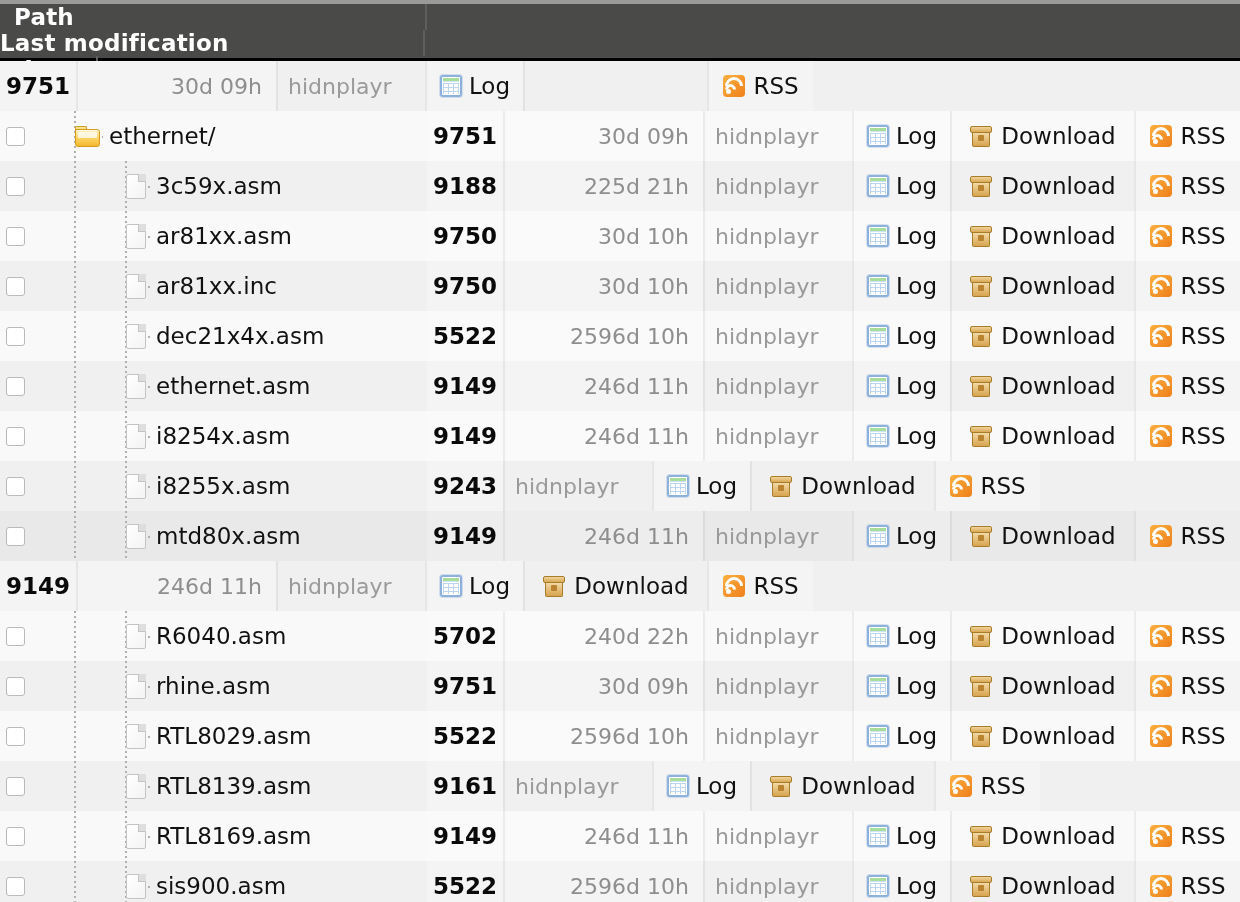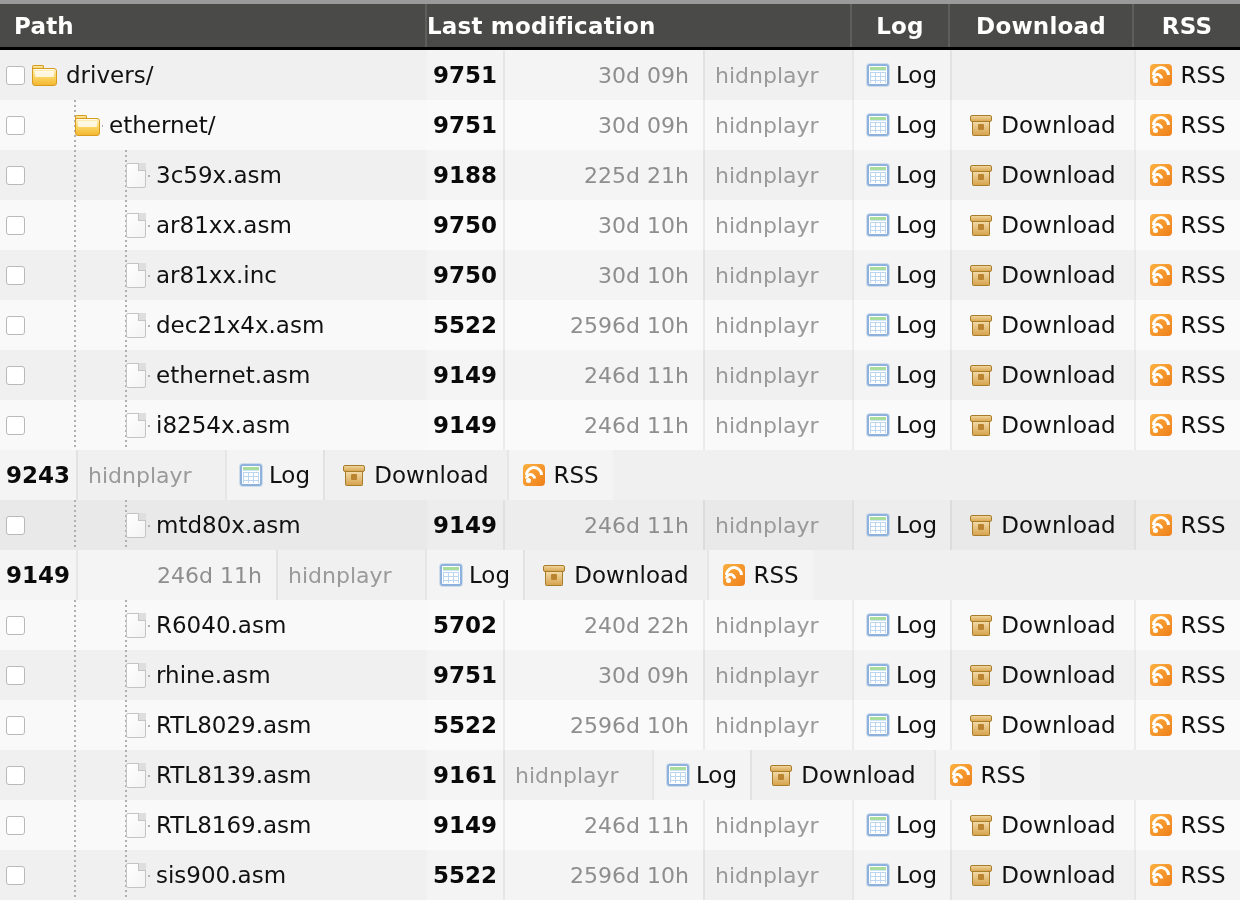--- a/index.html
+++ b/index.html
@@ -23,23 +23,24 @@
   
   .top-strip {
     height: 4px;
     background: #9a9a9a;
     width: 100%;
   }
 
   
   .thead {
     display: flex;
-    height: 46px;
+    height: 57px;
     background: #4a4a48;
     border-bottom: 3px solid #000;
+    flex-direction: column;
   }
   .th {
     color: #ffffff;
     font-size: 23px;
     font-weight: bold;
     display: flex;
     align-items: center;
     letter-spacing: 0.2px;
     border-right: 2px solid #5e5e5c;
   }
@@ -336,71 +337,532 @@
     <div class="th th-download">
         <span>Download</span>
       </div>
     <div class="th th-rss">
         <span>RSS</span>
       </div>
   </div>
 
   <div class="tbody" id="tbody">
       <div class="row odd">
-        <div class="cell c-path">
-          <span class="chk"></span>
-          <span class="tree" style="width:0px"></span>
+        <div class="cell c-size">
+          <span>9751</span>
+        </div>
+        <div class="cell c-age">
+          <span>30d 09h</span>
+        </div>
+        <div class="cell c-author">
+          <span>hidnplayr</span>
+        </div>
+        <div class="cell c-log">
+          <span class="icon-log">
+            <span class="lg-top"></span>
+            <span class="lg-grid"></span>
+          </span>
+          <span class="link-text">Log</span>
+        </div>
+        <div class="cell c-download">
+          <span class="empty-cell"></span>
+        </div>
+        <div class="cell c-rss">
+          <span class="icon-rss">
+            <span class="arc2"></span>
+            <span class="arc1"></span>
+            <span class="dot"></span>
+          </span>
+          <span class="link-text">RSS</span>
+        </div>
+      </div>
+      <div class="row even">
+        <div class="cell c-path">
+          <span class="chk"></span>
+          <span class="tree" style="width:43px">
+            <span class="vline" style="left:42px"></span>
+            <span class="hline" style="left:45px;width:26px"></span>
+          </span>
           <span class="icon-folder">
             <span class="ft"></span>
             <span class="fb"></span>
             <span class="fi"></span>
           </span>
-          <span class="path-label">drivers/</span>
+          <span class="path-label">ethernet/</span>
         </div>
         <div class="cell c-size">
           <span>9751</span>
         </div>
         <div class="cell c-age">
           <span>30d 09h</span>
         </div>
         <div class="cell c-author">
           <span>hidnplayr</span>
         </div>
         <div class="cell c-log">
           <span class="icon-log">
             <span class="lg-top"></span>
             <span class="lg-grid"></span>
           </span>
           <span class="link-text">Log</span>
         </div>
         <div class="cell c-download">
-          <span class="empty-cell"></span>
+          <span class="icon-dl">
+            <span class="dl-lid"></span>
+            <span class="dl-body"></span>
+            <span class="dl-lock"></span>
+          </span>
+          <span class="link-text">Download</span>
+        </div>
+        <div class="cell c-rss">
+          <span class="icon-rss">
+            <span class="arc2"></span>
+            <span class="arc1"></span>
+            <span class="dot"></span>
+          </span>
+          <span class="link-text">RSS</span>
+        </div>
+      </div>
+      <div class="row odd">
+        <div class="cell c-path">
+          <span class="chk"></span>
+          <span class="tree" style="width:94px">
+            <span class="vline" style="left:42px"></span>
+            <span class="vline" style="left:93px"></span>
+            <span class="hline" style="left:96px;width:24px"></span>
+          </span>
+          <span class="icon-file"></span>
+          <span class="path-label">3c59x.asm</span>
+        </div>
+        <div class="cell c-size">
+          <span>9188</span>
+        </div>
+        <div class="cell c-age">
+          <span>225d 21h</span>
+        </div>
+        <div class="cell c-author">
+          <span>hidnplayr</span>
+        </div>
+        <div class="cell c-log">
+          <span class="icon-log">
+            <span class="lg-top"></span>
+            <span class="lg-grid"></span>
+          </span>
+          <span class="link-text">Log</span>
+        </div>
+        <div class="cell c-download">
+          <span class="icon-dl">
+            <span class="dl-lid"></span>
+            <span class="dl-body"></span>
+            <span class="dl-lock"></span>
+          </span>
+          <span class="link-text">Download</span>
         </div>
         <div class="cell c-rss">
           <span class="icon-rss">
             <span class="arc2"></span>
             <span class="arc1"></span>
             <span class="dot"></span>
           </span>
           <span class="link-text">RSS</span>
         </div>
       </div>
       <div class="row even">
         <div class="cell c-path">
           <span class="chk"></span>
-          <span class="tree" style="width:43px">
-            <span class="vline" style="left:42px"></span>
-            <span class="hline" style="left:45px;width:26px"></span>
-          </span>
-          <span class="icon-folder">
-            <span class="ft"></span>
-            <span class="fb"></span>
-            <span class="fi"></span>
-          </span>
-          <span class="path-label">ethernet/</span>
+          <span class="tree" style="width:94px">
+            <span class="vline" style="left:42px"></span>
+            <span class="vline" style="left:93px"></span>
+            <span class="hline" style="left:96px;width:24px"></span>
+          </span>
+          <span class="icon-file"></span>
+          <span class="path-label">ar81xx.asm</span>
+        </div>
+        <div class="cell c-size">
+          <span>9750</span>
+        </div>
+        <div class="cell c-age">
+          <span>30d 10h</span>
+        </div>
+        <div class="cell c-author">
+          <span>hidnplayr</span>
+        </div>
+        <div class="cell c-log">
+          <span class="icon-log">
+            <span class="lg-top"></span>
+            <span class="lg-grid"></span>
+          </span>
+          <span class="link-text">Log</span>
+        </div>
+        <div class="cell c-download">
+          <span class="icon-dl">
+            <span class="dl-lid"></span>
+            <span class="dl-body"></span>
+            <span class="dl-lock"></span>
+          </span>
+          <span class="link-text">Download</span>
+        </div>
+        <div class="cell c-rss">
+          <span class="icon-rss">
+            <span class="arc2"></span>
+            <span class="arc1"></span>
+            <span class="dot"></span>
+          </span>
+          <span class="link-text">RSS</span>
+        </div>
+      </div>
+      <div class="row odd">
+        <div class="cell c-path">
+          <span class="chk"></span>
+          <span class="tree" style="width:94px">
+            <span class="vline" style="left:42px"></span>
+            <span class="vline" style="left:93px"></span>
+            <span class="hline" style="left:96px;width:24px"></span>
+          </span>
+          <span class="icon-file"></span>
+          <span class="path-label">ar81xx.inc</span>
+        </div>
+        <div class="cell c-size">
+          <span>9750</span>
+        </div>
+        <div class="cell c-age">
+          <span>30d 10h</span>
+        </div>
+        <div class="cell c-author">
+          <span>hidnplayr</span>
+        </div>
+        <div class="cell c-log">
+          <span class="icon-log">
+            <span class="lg-top"></span>
+            <span class="lg-grid"></span>
+          </span>
+          <span class="link-text">Log</span>
+        </div>
+        <div class="cell c-download">
+          <span class="icon-dl">
+            <span class="dl-lid"></span>
+            <span class="dl-body"></span>
+            <span class="dl-lock"></span>
+          </span>
+          <span class="link-text">Download</span>
+        </div>
+        <div class="cell c-rss">
+          <span class="icon-rss">
+            <span class="arc2"></span>
+            <span class="arc1"></span>
+            <span class="dot"></span>
+          </span>
+          <span class="link-text">RSS</span>
+        </div>
+      </div>
+      <div class="row even">
+        <div class="cell c-path">
+          <span class="chk"></span>
+          <span class="tree" style="width:94px">
+            <span class="vline" style="left:42px"></span>
+            <span class="vline" style="left:93px"></span>
+            <span class="hline" style="left:96px;width:24px"></span>
+          </span>
+          <span class="icon-file"></span>
+          <span class="path-label">dec21x4x.asm</span>
+        </div>
+        <div class="cell c-size">
+          <span>5522</span>
+        </div>
+        <div class="cell c-age">
+          <span>2596d 10h</span>
+        </div>
+        <div class="cell c-author">
+          <span>hidnplayr</span>
+        </div>
+        <div class="cell c-log">
+          <span class="icon-log">
+            <span class="lg-top"></span>
+            <span class="lg-grid"></span>
+          </span>
+          <span class="link-text">Log</span>
+        </div>
+        <div class="cell c-download">
+          <span class="icon-dl">
+            <span class="dl-lid"></span>
+            <span class="dl-body"></span>
+            <span class="dl-lock"></span>
+          </span>
+          <span class="link-text">Download</span>
+        </div>
+        <div class="cell c-rss">
+          <span class="icon-rss">
+            <span class="arc2"></span>
+            <span class="arc1"></span>
+            <span class="dot"></span>
+          </span>
+          <span class="link-text">RSS</span>
+        </div>
+      </div>
+      <div class="row odd">
+        <div class="cell c-path">
+          <span class="chk"></span>
+          <span class="tree" style="width:94px">
+            <span class="vline" style="left:42px"></span>
+            <span class="vline" style="left:93px"></span>
+            <span class="hline" style="left:96px;width:24px"></span>
+          </span>
+          <span class="icon-file"></span>
+          <span class="path-label">ethernet.asm</span>
+        </div>
+        <div class="cell c-size">
+          <span>9149</span>
+        </div>
+        <div class="cell c-age">
+          <span>246d 11h</span>
+        </div>
+        <div class="cell c-author">
+          <span>hidnplayr</span>
+        </div>
+        <div class="cell c-log">
+          <span class="icon-log">
+            <span class="lg-top"></span>
+            <span class="lg-grid"></span>
+          </span>
+          <span class="link-text">Log</span>
+        </div>
+        <div class="cell c-download">
+          <span class="icon-dl">
+            <span class="dl-lid"></span>
+            <span class="dl-body"></span>
+            <span class="dl-lock"></span>
+          </span>
+          <span class="link-text">Download</span>
+        </div>
+        <div class="cell c-rss">
+          <span class="icon-rss">
+            <span class="arc2"></span>
+            <span class="arc1"></span>
+            <span class="dot"></span>
+          </span>
+          <span class="link-text">RSS</span>
+        </div>
+      </div>
+      <div class="row even">
+        <div class="cell c-path">
+          <span class="chk"></span>
+          <span class="tree" style="width:94px">
+            <span class="vline" style="left:42px"></span>
+            <span class="vline" style="left:93px"></span>
+            <span class="hline" style="left:96px;width:24px"></span>
+          </span>
+          <span class="icon-file"></span>
+          <span class="path-label">i8254x.asm</span>
+        </div>
+        <div class="cell c-size">
+          <span>9149</span>
+        </div>
+        <div class="cell c-age">
+          <span>246d 11h</span>
+        </div>
+        <div class="cell c-author">
+          <span>hidnplayr</span>
+        </div>
+        <div class="cell c-log">
+          <span class="icon-log">
+            <span class="lg-top"></span>
+            <span class="lg-grid"></span>
+          </span>
+          <span class="link-text">Log</span>
+        </div>
+        <div class="cell c-download">
+          <span class="icon-dl">
+            <span class="dl-lid"></span>
+            <span class="dl-body"></span>
+            <span class="dl-lock"></span>
+          </span>
+          <span class="link-text">Download</span>
+        </div>
+        <div class="cell c-rss">
+          <span class="icon-rss">
+            <span class="arc2"></span>
+            <span class="arc1"></span>
+            <span class="dot"></span>
+          </span>
+          <span class="link-text">RSS</span>
+        </div>
+      </div>
+      <div class="row odd">
+        <div class="cell c-path">
+          <span class="chk"></span>
+          <span class="tree" style="width:94px">
+            <span class="vline" style="left:42px"></span>
+            <span class="vline" style="left:93px"></span>
+            <span class="hline" style="left:96px;width:24px"></span>
+          </span>
+          <span class="icon-file"></span>
+          <span class="path-label">i8255x.asm</span>
+        </div>
+        <div class="cell c-size">
+          <span>9243</span>
+        </div>
+        <div class="cell c-author">
+          <span>hidnplayr</span>
+        </div>
+        <div class="cell c-log">
+          <span class="icon-log">
+            <span class="lg-top"></span>
+            <span class="lg-grid"></span>
+          </span>
+          <span class="link-text">Log</span>
+        </div>
+        <div class="cell c-download">
+          <span class="icon-dl">
+            <span class="dl-lid"></span>
+            <span class="dl-body"></span>
+            <span class="dl-lock"></span>
+          </span>
+          <span class="link-text">Download</span>
+        </div>
+        <div class="cell c-rss">
+          <span class="icon-rss">
+            <span class="arc2"></span>
+            <span class="arc1"></span>
+            <span class="dot"></span>
+          </span>
+          <span class="link-text">RSS</span>
+        </div>
+      </div>
+      <div class="row hover">
+        <div class="cell c-path">
+          <span class="chk"></span>
+          <span class="tree" style="width:94px">
+            <span class="vline" style="left:42px"></span>
+            <span class="vline" style="left:93px"></span>
+            <span class="hline" style="left:96px;width:24px"></span>
+          </span>
+          <span class="icon-file"></span>
+          <span class="path-label">mtd80x.asm</span>
+        </div>
+        <div class="cell c-size">
+          <span>9149</span>
+        </div>
+        <div class="cell c-age">
+          <span>246d 11h</span>
+        </div>
+        <div class="cell c-author">
+          <span>hidnplayr</span>
+        </div>
+        <div class="cell c-log">
+          <span class="icon-log">
+            <span class="lg-top"></span>
+            <span class="lg-grid"></span>
+          </span>
+          <span class="link-text">Log</span>
+        </div>
+        <div class="cell c-download">
+          <span class="icon-dl">
+            <span class="dl-lid"></span>
+            <span class="dl-body"></span>
+            <span class="dl-lock"></span>
+          </span>
+          <span class="link-text">Download</span>
+        </div>
+        <div class="cell c-rss">
+          <span class="icon-rss">
+            <span class="arc2"></span>
+            <span class="arc1"></span>
+            <span class="dot"></span>
+          </span>
+          <span class="link-text">RSS</span>
+        </div>
+      </div>
+      <div class="row odd">
+        <div class="cell c-size">
+          <span>9149</span>
+        </div>
+        <div class="cell c-age">
+          <span>246d 11h</span>
+        </div>
+        <div class="cell c-author">
+          <span>hidnplayr</span>
+        </div>
+        <div class="cell c-log">
+          <span class="icon-log">
+            <span class="lg-top"></span>
+            <span class="lg-grid"></span>
+          </span>
+          <span class="link-text">Log</span>
+        </div>
+        <div class="cell c-download">
+          <span class="icon-dl">
+            <span class="dl-lid"></span>
+            <span class="dl-body"></span>
+            <span class="dl-lock"></span>
+          </span>
+          <span class="link-text">Download</span>
+        </div>
+        <div class="cell c-rss">
+          <span class="icon-rss">
+            <span class="arc2"></span>
+            <span class="arc1"></span>
+            <span class="dot"></span>
+          </span>
+          <span class="link-text">RSS</span>
+        </div>
+      </div>
+      <div class="row even">
+        <div class="cell c-path">
+          <span class="chk"></span>
+          <span class="tree" style="width:94px">
+            <span class="vline" style="left:42px"></span>
+            <span class="vline" style="left:93px"></span>
+            <span class="hline" style="left:96px;width:24px"></span>
+          </span>
+          <span class="icon-file"></span>
+          <span class="path-label">R6040.asm</span>
+        </div>
+        <div class="cell c-size">
+          <span>5702</span>
+        </div>
+        <div class="cell c-age">
+          <span>240d 22h</span>
+        </div>
+        <div class="cell c-author">
+          <span>hidnplayr</span>
+        </div>
+        <div class="cell c-log">
+          <span class="icon-log">
+            <span class="lg-top"></span>
+            <span class="lg-grid"></span>
+          </span>
+          <span class="link-text">Log</span>
+        </div>
+        <div class="cell c-download">
+          <span class="icon-dl">
+            <span class="dl-lid"></span>
+            <span class="dl-body"></span>
+            <span class="dl-lock"></span>
+          </span>
+          <span class="link-text">Download</span>
+        </div>
+        <div class="cell c-rss">
+          <span class="icon-rss">
+            <span class="arc2"></span>
+            <span class="arc1"></span>
+            <span class="dot"></span>
+          </span>
+          <span class="link-text">RSS</span>
+        </div>
+      </div>
+      <div class="row odd">
+        <div class="cell c-path">
+          <span class="chk"></span>
+          <span class="tree" style="width:94px">
+            <span class="vline" style="left:42px"></span>
+            <span class="vline" style="left:93px"></span>
+            <span class="hline" style="left:96px;width:24px"></span>
+          </span>
+          <span class="icon-file"></span>
+          <span class="path-label">rhine.asm</span>
         </div>
         <div class="cell c-size">
           <span>9751</span>
         </div>
         <div class="cell c-age">
           <span>30d 09h</span>
         </div>
         <div class="cell c-author">
           <span>hidnplayr</span>
         </div>
@@ -421,36 +883,77 @@
         </div>
         <div class="cell c-rss">
           <span class="icon-rss">
             <span class="arc2"></span>
             <span class="arc1"></span>
             <span class="dot"></span>
           </span>
           <span class="link-text">RSS</span>
         </div>
       </div>
+      <div class="row even">
+        <div class="cell c-path">
+          <span class="chk"></span>
+          <span class="tree" style="width:94px">
+            <span class="vline" style="left:42px"></span>
+            <span class="vline" style="left:93px"></span>
+            <span class="hline" style="left:96px;width:24px"></span>
+          </span>
+          <span class="icon-file"></span>
+          <span class="path-label">RTL8029.asm</span>
+        </div>
+        <div class="cell c-size">
+          <span>5522</span>
+        </div>
+        <div class="cell c-age">
+          <span>2596d 10h</span>
+        </div>
+        <div class="cell c-author">
+          <span>hidnplayr</span>
+        </div>
+        <div class="cell c-log">
+          <span class="icon-log">
+            <span class="lg-top"></span>
+            <span class="lg-grid"></span>
+          </span>
+          <span class="link-text">Log</span>
+        </div>
+        <div class="cell c-download">
+          <span class="icon-dl">
+            <span class="dl-lid"></span>
+            <span class="dl-body"></span>
+            <span class="dl-lock"></span>
+          </span>
+          <span class="link-text">Download</span>
+        </div>
+        <div class="cell c-rss">
+          <span class="icon-rss">
+            <span class="arc2"></span>
+            <span class="arc1"></span>
+            <span class="dot"></span>
+          </span>
+          <span class="link-text">RSS</span>
+        </div>
+      </div>
       <div class="row odd">
         <div class="cell c-path">
           <span class="chk"></span>
           <span class="tree" style="width:94px">
             <span class="vline" style="left:42px"></span>
             <span class="vline" style="left:93px"></span>
             <span class="hline" style="left:96px;width:24px"></span>
           </span>
           <span class="icon-file"></span>
-          <span class="path-label">3c59x.asm</span>
-        </div>
-        <div class="cell c-size">
-          <span>9188</span>
-        </div>
-        <div class="cell c-age">
-          <span>225d 21h</span>
+          <span class="path-label">RTL8139.asm</span>
+        </div>
+        <div class="cell c-size">
+          <span>9161</span>
         </div>
         <div class="cell c-author">
           <span>hidnplayr</span>
         </div>
         <div class="cell c-log">
           <span class="icon-log">
             <span class="lg-top"></span>
             <span class="lg-grid"></span>
           </span>
           <span class="link-text">Log</span>
@@ -474,27 +977,27 @@
       </div>
       <div class="row even">
         <div class="cell c-path">
           <span class="chk"></span>
           <span class="tree" style="width:94px">
             <span class="vline" style="left:42px"></span>
             <span class="vline" style="left:93px"></span>
             <span class="hline" style="left:96px;width:24px"></span>
           </span>
           <span class="icon-file"></span>
-          <span class="path-label">ar81xx.asm</span>
-        </div>
-        <div class="cell c-size">
-          <span>9750</span>
-        </div>
-        <div class="cell c-age">
-          <span>30d 10h</span>
+          <span class="path-label">RTL8169.asm</span>
+        </div>
+        <div class="cell c-size">
+          <span>9149</span>
+        </div>
+        <div class="cell c-age">
+          <span>246d 11h</span>
         </div>
         <div class="cell c-author">
           <span>hidnplayr</span>
         </div>
         <div class="cell c-log">
           <span class="icon-log">
             <span class="lg-top"></span>
             <span class="lg-grid"></span>
           </span>
           <span class="link-text">Log</span>
@@ -518,65 +1021,21 @@
       </div>
       <div class="row odd">
         <div class="cell c-path">
           <span class="chk"></span>
           <span class="tree" style="width:94px">
             <span class="vline" style="left:42px"></span>
             <span class="vline" style="left:93px"></span>
             <span class="hline" style="left:96px;width:24px"></span>
           </span>
           <span class="icon-file"></span>
-          <span class="path-label">ar81xx.inc</span>
-        </div>
-        <div class="cell c-size">
-          <span>9750</span>
-        </div>
-        <div class="cell c-age">
-          <span>30d 10h</span>
-        </div>
-        <div class="cell c-author">
-          <span>hidnplayr</span>
-        </div>
-        <div class="cell c-log">
-          <span class="icon-log">
-            <span class="lg-top"></span>
-            <span class="lg-grid"></span>
-          </span>
-          <span class="link-text">Log</span>
-        </div>
-        <div class="cell c-download">
-          <span class="icon-dl">
-            <span class="dl-lid"></span>
-            <span class="dl-body"></span>
-            <span class="dl-lock"></span>
-          </span>
-          <span class="link-text">Download</span>
-        </div>
-        <div class="cell c-rss">
-          <span class="icon-rss">
-            <span class="arc2"></span>
-            <span class="arc1"></span>
-            <span class="dot"></span>
-          </span>
-          <span class="link-text">RSS</span>
-        </div>
-      </div>
-      <div class="row even">
-        <div class="cell c-path">
-          <span class="chk"></span>
-          <span class="tree" style="width:94px">
-            <span class="vline" style="left:42px"></span>
-            <span class="vline" style="left:93px"></span>
-            <span class="hline" style="left:96px;width:24px"></span>
-          </span>
-          <span class="icon-file"></span>
-          <span class="path-label">dec21x4x.asm</span>
+          <span class="path-label">sis900.asm</span>
         </div>
         <div class="cell c-size">
           <span>5522</span>
         </div>
         <div class="cell c-age">
           <span>2596d 10h</span>
         </div>
         <div class="cell c-author">
           <span>hidnplayr</span>
         </div>
@@ -597,473 +1056,15 @@
         </div>
         <div class="cell c-rss">
           <span class="icon-rss">
             <span class="arc2"></span>
             <span class="arc1"></span>
             <span class="dot"></span>
           </span>
           <span class="link-text">RSS</span>
         </div>
       </div>
-      <div class="row odd">
-        <div class="cell c-path">
-          <span class="chk"></span>
-          <span class="tree" style="width:94px">
-            <span class="vline" style="left:42px"></span>
-            <span class="vline" style="left:93px"></span>
-            <span class="hline" style="left:96px;width:24px"></span>
-          </span>
-          <span class="icon-file"></span>
-          <span class="path-label">ethernet.asm</span>
-        </div>
-        <div class="cell c-size">
-          <span>9149</span>
-        </div>
-        <div class="cell c-age">
-          <span>246d 11h</span>
-        </div>
-        <div class="cell c-author">
-          <span>hidnplayr</span>
-        </div>
-        <div class="cell c-log">
-          <span class="icon-log">
-            <span class="lg-top"></span>
-            <span class="lg-grid"></span>
-          </span>
-          <span class="link-text">Log</span>
-        </div>
-        <div class="cell c-download">
-          <span class="icon-dl">
-            <span class="dl-lid"></span>
-            <span class="dl-body"></span>
-            <span class="dl-lock"></span>
-          </span>
-          <span class="link-text">Download</span>
-        </div>
-        <div class="cell c-rss">
-          <span class="icon-rss">
-            <span class="arc2"></span>
-            <span class="arc1"></span>
-            <span class="dot"></span>
-          </span>
-          <span class="link-text">RSS</span>
-        </div>
-      </div>
-      <div class="row even">
-        <div class="cell c-path">
-          <span class="chk"></span>
-          <span class="tree" style="width:94px">
-            <span class="vline" style="left:42px"></span>
-            <span class="vline" style="left:93px"></span>
-            <span class="hline" style="left:96px;width:24px"></span>
-          </span>
-          <span class="icon-file"></span>
-          <span class="path-label">i8254x.asm</span>
-        </div>
-        <div class="cell c-size">
-          <span>9149</span>
-        </div>
-        <div class="cell c-age">
-          <span>246d 11h</span>
-        </div>
-        <div class="cell c-author">
-          <span>hidnplayr</span>
-        </div>
-        <div class="cell c-log">
-          <span class="icon-log">
-            <span class="lg-top"></span>
-            <span class="lg-grid"></span>
-          </span>
-          <span class="link-text">Log</span>
-        </div>
-        <div class="cell c-download">
-          <span class="icon-dl">
-            <span class="dl-lid"></span>
-            <span class="dl-body"></span>
-            <span class="dl-lock"></span>
-          </span>
-          <span class="link-text">Download</span>
-        </div>
-        <div class="cell c-rss">
-          <span class="icon-rss">
-            <span class="arc2"></span>
-            <span class="arc1"></span>
-            <span class="dot"></span>
-          </span>
-          <span class="link-text">RSS</span>
-        </div>
-      </div>
-      <div class="row odd">
-        <div class="cell c-size">
-          <span>9243</span>
-        </div>
-        <div class="cell c-author">
-          <span>hidnplayr</span>
-        </div>
-        <div class="cell c-log">
-          <span class="icon-log">
-            <span class="lg-top"></span>
-            <span class="lg-grid"></span>
-          </span>
-          <span class="link-text">Log</span>
-        </div>
-        <div class="cell c-download">
-          <span class="icon-dl">
-            <span class="dl-lid"></span>
-            <span class="dl-body"></span>
-            <span class="dl-lock"></span>
-          </span>
-          <span class="link-text">Download</span>
-        </div>
-        <div class="cell c-rss">
-          <span class="icon-rss">
-            <span class="arc2"></span>
-            <span class="arc1"></span>
-            <span class="dot"></span>
-          </span>
-          <span class="link-text">RSS</span>
-        </div>
-      </div>
-      <div class="row hover">
-        <div class="cell c-path">
-          <span class="chk"></span>
-          <span class="tree" style="width:94px">
-            <span class="vline" style="left:42px"></span>
-            <span class="vline" style="left:93px"></span>
-            <span class="hline" style="left:96px;width:24px"></span>
-          </span>
-          <span class="icon-file"></span>
-          <span class="path-label">mtd80x.asm</span>
-        </div>
-        <div class="cell c-size">
-          <span>9149</span>
-        </div>
-        <div class="cell c-age">
-          <span>246d 11h</span>
-        </div>
-        <div class="cell c-author">
-          <span>hidnplayr</span>
-        </div>
-        <div class="cell c-log">
-          <span class="icon-log">
-            <span class="lg-top"></span>
-            <span class="lg-grid"></span>
-          </span>
-          <span class="link-text">Log</span>
-        </div>
-        <div class="cell c-download">
-          <span class="icon-dl">
-            <span class="dl-lid"></span>
-            <span class="dl-body"></span>
-            <span class="dl-lock"></span>
-          </span>
-          <span class="link-text">Download</span>
-        </div>
-        <div class="cell c-rss">
-          <span class="icon-rss">
-            <span class="arc2"></span>
-            <span class="arc1"></span>
-            <span class="dot"></span>
-          </span>
-          <span class="link-text">RSS</span>
-        </div>
-      </div>
-      <div class="row odd">
-        <div class="cell c-size">
-          <span>9149</span>
-        </div>
-        <div class="cell c-age">
-          <span>246d 11h</span>
-        </div>
-        <div class="cell c-author">
-          <span>hidnplayr</span>
-        </div>
-        <div class="cell c-log">
-          <span class="icon-log">
-            <span class="lg-top"></span>
-            <span class="lg-grid"></span>
-          </span>
-          <span class="link-text">Log</span>
-        </div>
-        <div class="cell c-download">
-          <span class="icon-dl">
-            <span class="dl-lid"></span>
-            <span class="dl-body"></span>
-            <span class="dl-lock"></span>
-          </span>
-          <span class="link-text">Download</span>
-        </div>
-        <div class="cell c-rss">
-          <span class="icon-rss">
-            <span class="arc2"></span>
-            <span class="arc1"></span>
-            <span class="dot"></span>
-          </span>
-          <span class="link-text">RSS</span>
-        </div>
-      </div>
-      <div class="row even">
-        <div class="cell c-path">
-          <span class="chk"></span>
-          <span class="tree" style="width:94px">
-            <span class="vline" style="left:42px"></span>
-            <span class="vline" style="left:93px"></span>
-            <span class="hline" style="left:96px;width:24px"></span>
-          </span>
-          <span class="icon-file"></span>
-          <span class="path-label">R6040.asm</span>
-        </div>
-        <div class="cell c-size">
-          <span>5702</span>
-        </div>
-        <div class="cell c-age">
-          <span>240d 22h</span>
-        </div>
-        <div class="cell c-author">
-          <span>hidnplayr</span>
-        </div>
-        <div class="cell c-log">
-          <span class="icon-log">
-            <span class="lg-top"></span>
-            <span class="lg-grid"></span>
-          </span>
-          <span class="link-text">Log</span>
-        </div>
-        <div class="cell c-download">
-          <span class="icon-dl">
-            <span class="dl-lid"></span>
-            <span class="dl-body"></span>
-            <span class="dl-lock"></span>
-          </span>
-          <span class="link-text">Download</span>
-        </div>
-        <div class="cell c-rss">
-          <span class="icon-rss">
-            <span class="arc2"></span>
-            <span class="arc1"></span>
-            <span class="dot"></span>
-          </span>
-          <span class="link-text">RSS</span>
-        </div>
-      </div>
-      <div class="row odd">
-        <div class="cell c-path">
-          <span class="chk"></span>
-          <span class="tree" style="width:94px">
-            <span class="vline" style="left:42px"></span>
-            <span class="vline" style="left:93px"></span>
-            <span class="hline" style="left:96px;width:24px"></span>
-          </span>
-          <span class="icon-file"></span>
-          <span class="path-label">rhine.asm</span>
-        </div>
-        <div class="cell c-size">
-          <span>9751</span>
-        </div>
-        <div class="cell c-age">
-          <span>30d 09h</span>
-        </div>
-        <div class="cell c-author">
-          <span>hidnplayr</span>
-        </div>
-        <div class="cell c-log">
-          <span class="icon-log">
-            <span class="lg-top"></span>
-            <span class="lg-grid"></span>
-          </span>
-          <span class="link-text">Log</span>
-        </div>
-        <div class="cell c-download">
-          <span class="icon-dl">
-            <span class="dl-lid"></span>
-            <span class="dl-body"></span>
-            <span class="dl-lock"></span>
-          </span>
-          <span class="link-text">Download</span>
-        </div>
-        <div class="cell c-rss">
-          <span class="icon-rss">
-            <span class="arc2"></span>
-            <span class="arc1"></span>
-            <span class="dot"></span>
-          </span>
-          <span class="link-text">RSS</span>
-        </div>
-      </div>
-      <div class="row even">
-        <div class="cell c-path">
-          <span class="chk"></span>
-          <span class="tree" style="width:94px">
-            <span class="vline" style="left:42px"></span>
-            <span class="vline" style="left:93px"></span>
-            <span class="hline" style="left:96px;width:24px"></span>
-          </span>
-          <span class="icon-file"></span>
-          <span class="path-label">RTL8029.asm</span>
-        </div>
-        <div class="cell c-size">
-          <span>5522</span>
-        </div>
-        <div class="cell c-age">
-          <span>2596d 10h</span>
-        </div>
-        <div class="cell c-author">
-          <span>hidnplayr</span>
-        </div>
-        <div class="cell c-log">
-          <span class="icon-log">
-            <span class="lg-top"></span>
-            <span class="lg-grid"></span>
-          </span>
-          <span class="link-text">Log</span>
-        </div>
-        <div class="cell c-download">
-          <span class="icon-dl">
-            <span class="dl-lid"></span>
-            <span class="dl-body"></span>
-            <span class="dl-lock"></span>
-          </span>
-          <span class="link-text">Download</span>
-        </div>
-        <div class="cell c-rss">
-          <span class="icon-rss">
-            <span class="arc2"></span>
-            <span class="arc1"></span>
-            <span class="dot"></span>
-          </span>
-          <span class="link-text">RSS</span>
-        </div>
-      </div>
-      <div class="row odd">
-        <div class="cell c-path">
-          <span class="chk"></span>
-          <span class="tree" style="width:94px">
-            <span class="vline" style="left:42px"></span>
-            <span class="vline" style="left:93px"></span>
-            <span class="hline" style="left:96px;width:24px"></span>
-          </span>
-          <span class="icon-file"></span>
-          <span class="path-label">RTL8139.asm</span>
-        </div>
-        <div class="cell c-size">
-          <span>9161</span>
-        </div>
-        <div class="cell c-author">
-          <span>hidnplayr</span>
-        </div>
-        <div class="cell c-log">
-          <span class="icon-log">
-            <span class="lg-top"></span>
-            <span class="lg-grid"></span>
-          </span>
-          <span class="link-text">Log</span>
-        </div>
-        <div class="cell c-download">
-          <span class="icon-dl">
-            <span class="dl-lid"></span>
-            <span class="dl-body"></span>
-            <span class="dl-lock"></span>
-          </span>
-          <span class="link-text">Download</span>
-        </div>
-        <div class="cell c-rss">
-          <span class="icon-rss">
-            <span class="arc2"></span>
-            <span class="arc1"></span>
-            <span class="dot"></span>
-          </span>
-          <span class="link-text">RSS</span>
-        </div>
-      </div>
-      <div class="row even">
-        <div class="cell c-path">
-          <span class="chk"></span>
-          <span class="tree" style="width:94px">
-            <span class="vline" style="left:42px"></span>
-            <span class="vline" style="left:93px"></span>
-            <span class="hline" style="left:96px;width:24px"></span>
-          </span>
-          <span class="icon-file"></span>
-          <span class="path-label">RTL8169.asm</span>
-        </div>
-        <div class="cell c-size">
-          <span>9149</span>
-        </div>
-        <div class="cell c-age">
-          <span>246d 11h</span>
-        </div>
-        <div class="cell c-author">
-          <span>hidnplayr</span>
-        </div>
-        <div class="cell c-log">
-          <span class="icon-log">
-            <span class="lg-top"></span>
-            <span class="lg-grid"></span>
-          </span>
-          <span class="link-text">Log</span>
-        </div>
-        <div class="cell c-download">
-          <span class="icon-dl">
-            <span class="dl-lid"></span>
-            <span class="dl-body"></span>
-            <span class="dl-lock"></span>
-          </span>
-          <span class="link-text">Download</span>
-        </div>
-        <div class="cell c-rss">
-          <span class="icon-rss">
-            <span class="arc2"></span>
-            <span class="arc1"></span>
-            <span class="dot"></span>
-          </span>
-          <span class="link-text">RSS</span>
-        </div>
-      </div>
-      <div class="row odd">
-        <div class="cell c-path">
-          <span class="chk"></span>
-          <span class="tree" style="width:94px">
-            <span class="vline" style="left:42px"></span>
-            <span class="vline" style="left:93px"></span>
-            <span class="hline" style="left:96px;width:24px"></span>
-          </span>
-          <span class="icon-file"></span>
-          <span class="path-label">sis900.asm</span>
-        </div>
-        <div class="cell c-size">
-          <span>5522</span>
-        </div>
-        <div class="cell c-age">
-          <span>2596d 10h</span>
-        </div>
-        <div class="cell c-author">
-          <span>hidnplayr</span>
-        </div>
-        <div class="cell c-log">
-          <span class="icon-log">
-            <span class="lg-top"></span>
-            <span class="lg-grid"></span>
-          </span>
-          <span class="link-text">Log</span>
-        </div>
-        <div class="cell c-download">
-          <span class="icon-dl">
-            <span class="dl-lid"></span>
-            <span class="dl-body"></span>
-            <span class="dl-lock"></span>
-          </span>
-          <span class="link-text">Download</span>
-        </div>
-        <div class="cell c-rss">
-          <span class="icon-rss">
-            <span class="arc2"></span>
-            <span class="arc1"></span>
-            <span class="dot"></span>
-          </span>
-          <span class="link-text">RSS</span>
-        </div>
-      </div>
     </div>
 
 </div>
 
 </body></html>

